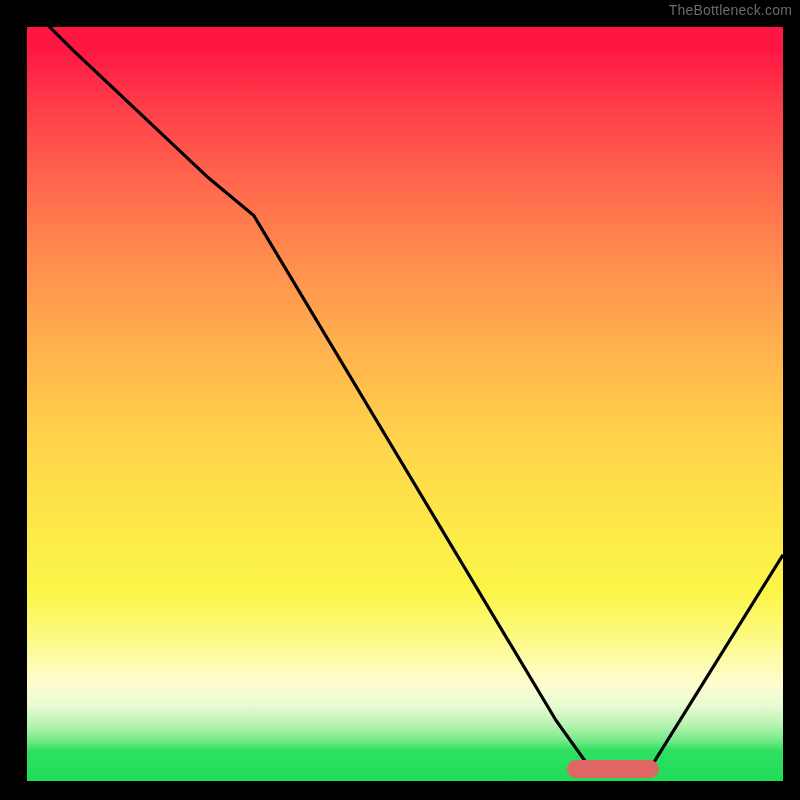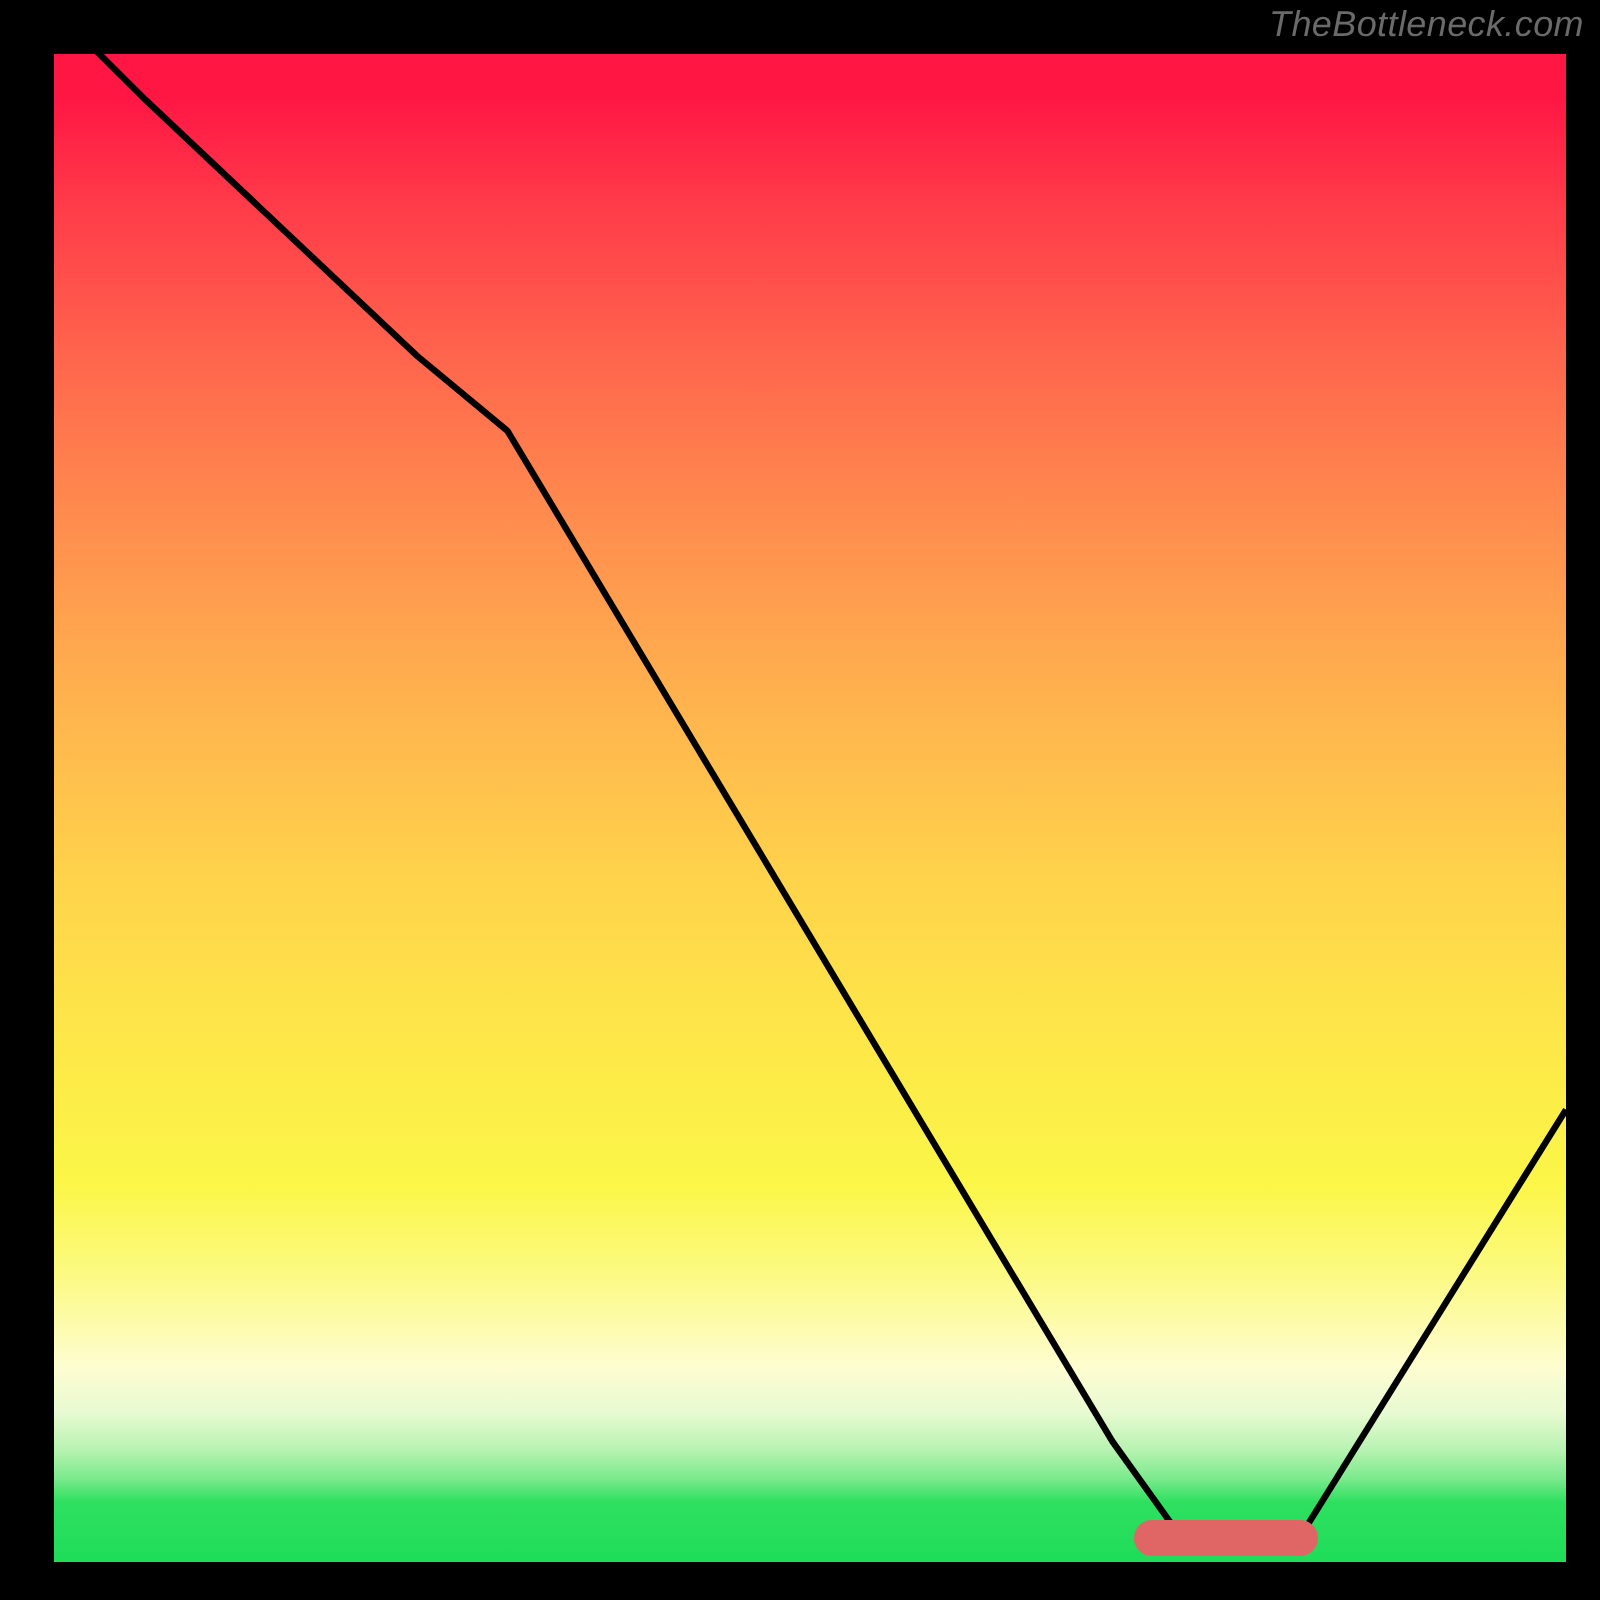--- a/index.html
+++ b/index.html
@@ -8,25 +8,24 @@
     position: relative;
     width: 800px;
     height: 800px;
     background: #000;
   }
   .watermark {
     position: absolute;
     top: 2px;
     right: 8px;
     font-family: Arial, Helvetica, sans-serif;
-    font-size: 18px;
+    font-size: 14px;
     font-weight: 500;
     color: #6a6a6a;
     letter-spacing: 0.2px;
-    font-style: italic;
   }
   .plot {
     position: absolute;
     left: 27px;
     top: 27px;
     width: 756px;
     height: 754px;
     background: linear-gradient(
       to bottom,
       #ff1643 0%,

